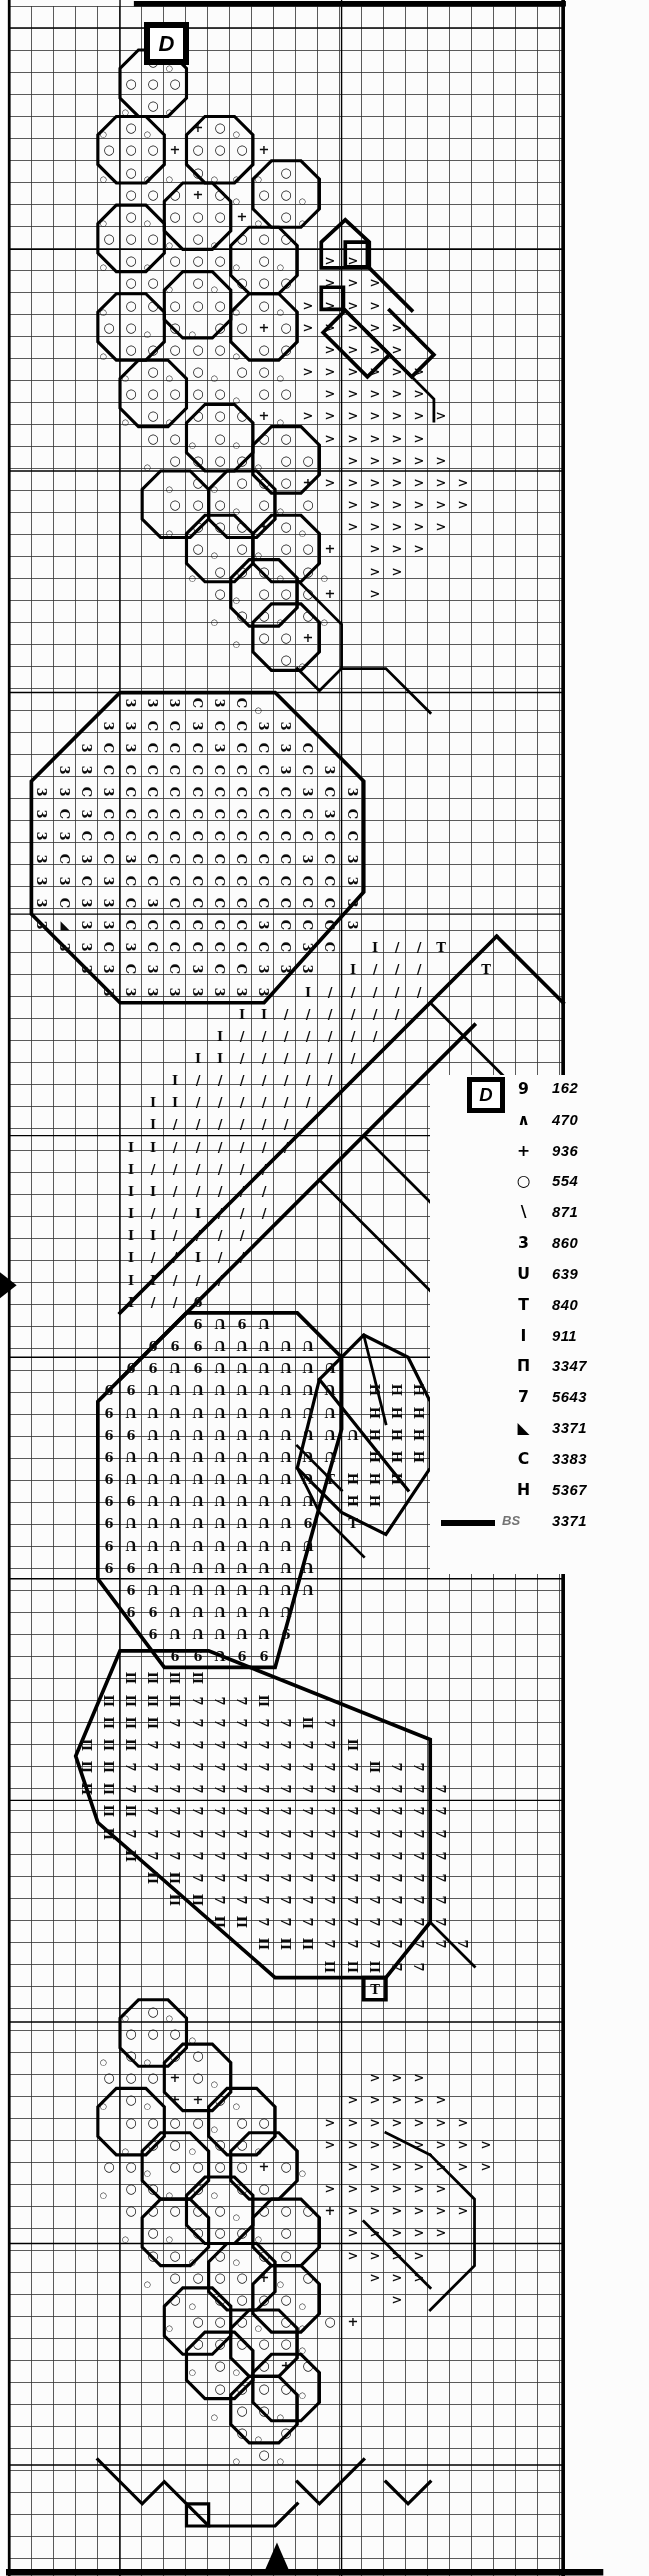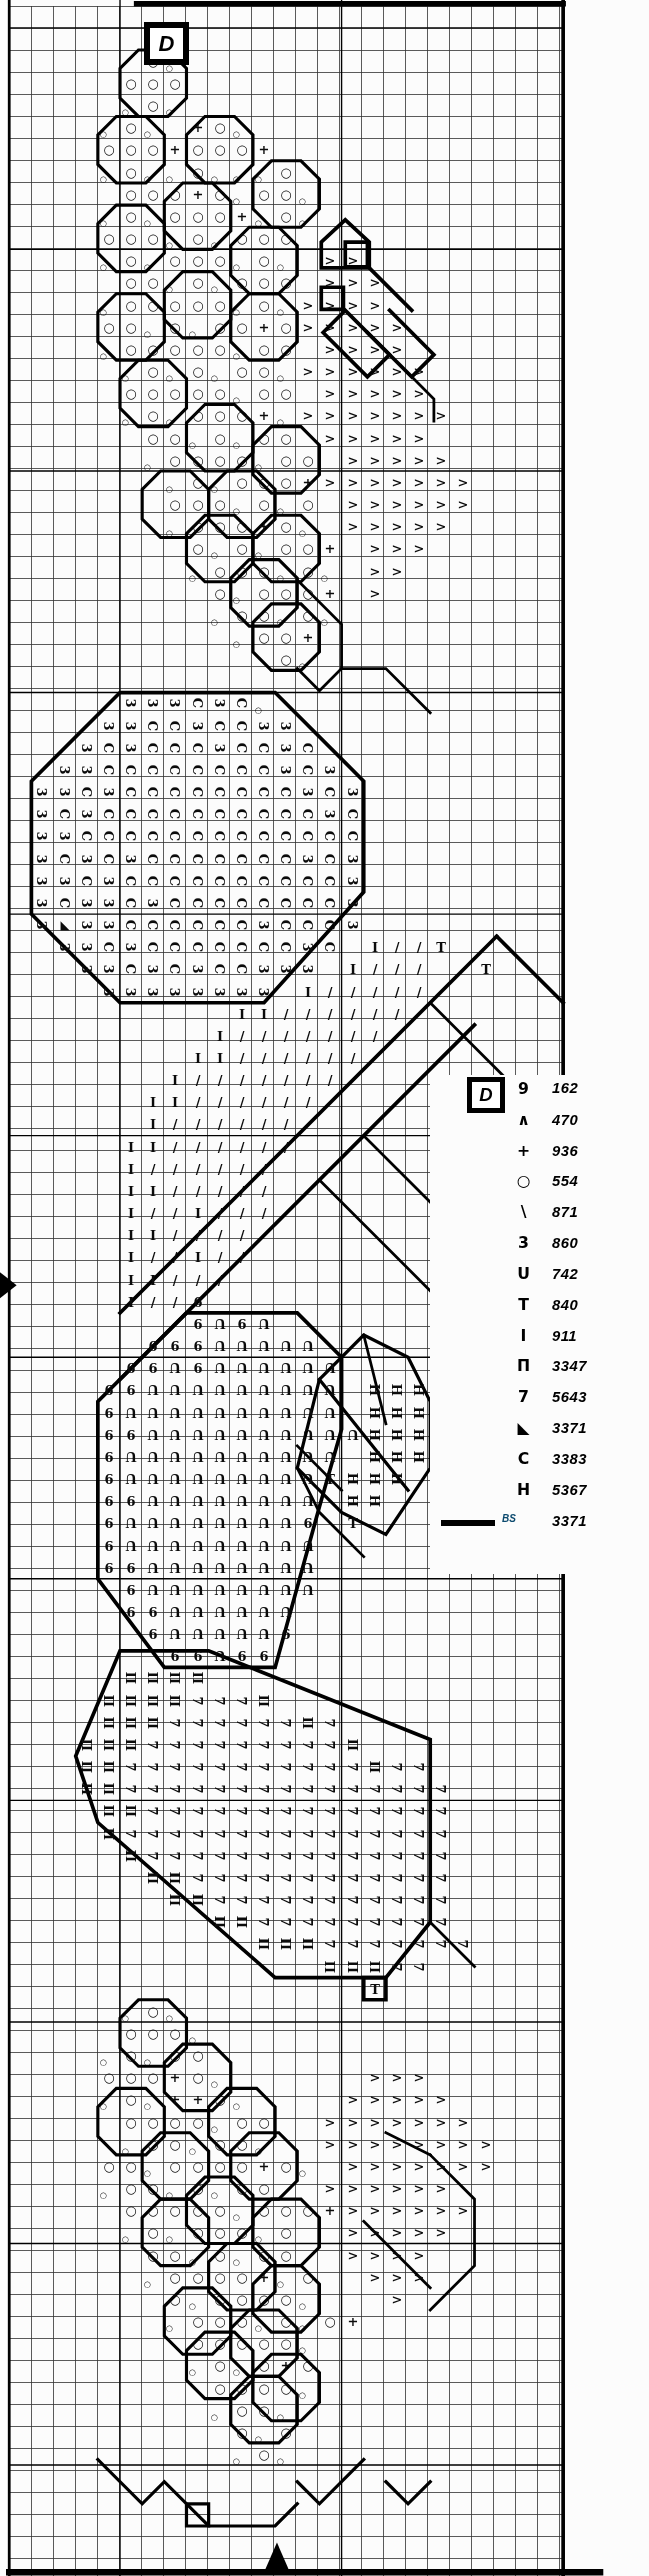--- a/index.html
+++ b/index.html
@@ -22,21 +22,21 @@
   .legend{position:absolute;left:430px;top:1075px;width:219px;height:499px;background:#fcfcfc;z-index:5;
           font-family:"Liberation Sans",sans-serif}
   .legend .dbox2{position:absolute;left:37px;top:1.8px;width:28px;height:26px;border:5.5px solid #000;background:#fff;
           display:flex;align-items:center;justify-content:center;
           font-weight:bold;font-style:italic;font-size:18.5px;color:#000}
   .lrow{position:absolute;left:0;width:219px;height:30.5px}
   .lsym{position:absolute;left:78px;top:1.8px;width:31px;text-align:center;color:#000;
         font-family:"DejaVu Sans",sans-serif;font-weight:bold;font-size:15.7px}
   .lcode{position:absolute;left:122px;top:3.7px;color:#000;font-weight:bold;font-style:italic;
         font-size:14.8px;letter-spacing:0.5px}
-  .bslabel{position:absolute;left:72px;top:3.7px;color:#0c4a6e;font-weight:bold;font-style:italic;font-size:10px}
+  .bslabel{position:absolute;left:72px;top:3.7px;color:#737373;font-weight:bold;font-style:italic;font-size:13px}
   .bsbar{position:absolute;left:11px;top:11px;width:54px;height:5.5px;background:#000}
 </style>
 </head>
 <body>
 
 <div class="sheet">
   <div class="gridbg"></div>
 
   <svg class="bs" id="bs-svg" width="649" height="2576" viewBox="0 0 703 2790">
       <path d="M130 0 V2790" fill="none" stroke="#000" stroke-width="1.5" stroke-linejoin="miter" stroke-linecap="square"></path>
@@ -1241,21 +1241,21 @@
         <div class="lrow" style="top: 125px;">
           <span class="lsym">\</span>
           <span class="lcode">871</span>
         </div>
         <div class="lrow" style="top: 156px;">
           <span class="lsym">3</span>
           <span class="lcode">860</span>
         </div>
         <div class="lrow" style="top: 187px;">
           <span class="lsym">U</span>
-          <span class="lcode">742</span>
+          <span class="lcode">639</span>
         </div>
         <div class="lrow" style="top: 218px;">
           <span class="lsym">T</span>
           <span class="lcode">840</span>
         </div>
         <div class="lrow" style="top: 249px;">
           <span class="lsym">I</span>
           <span class="lcode">911</span>
         </div>
         <div class="lrow" style="top: 279px;">

